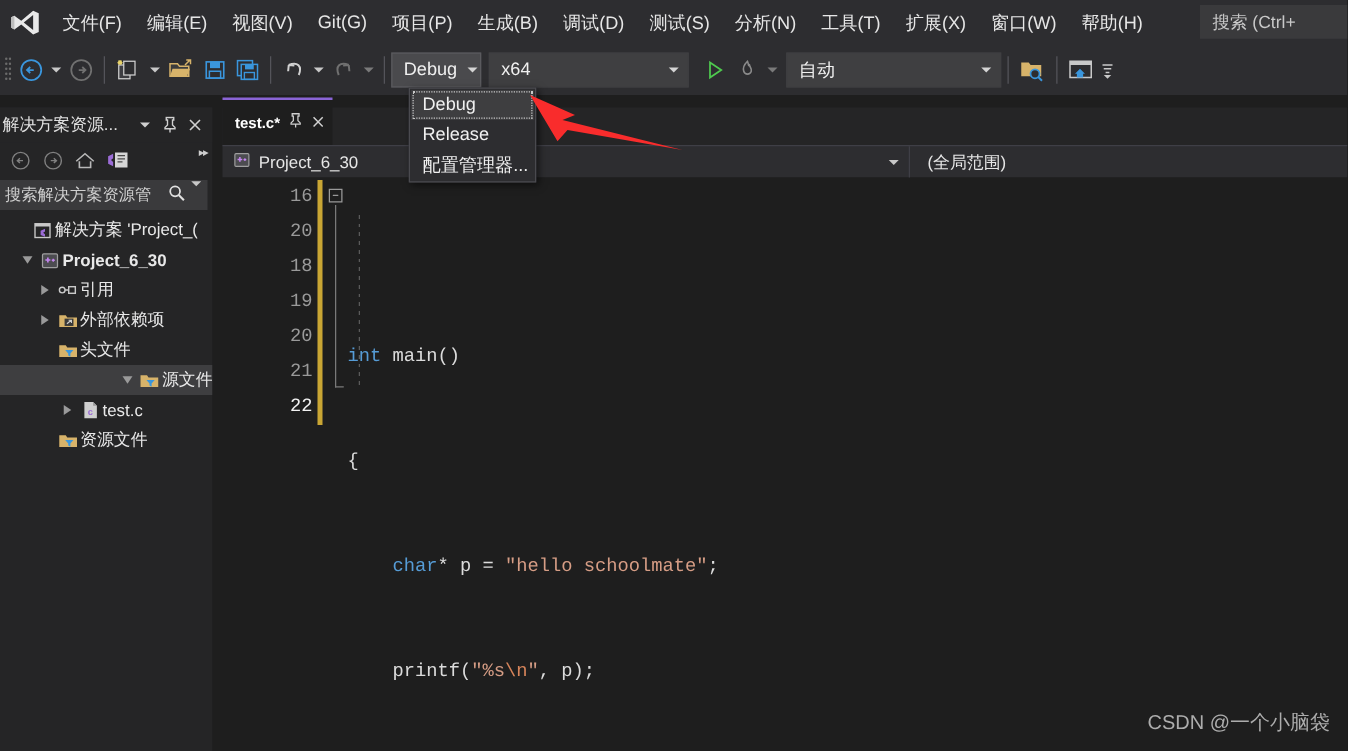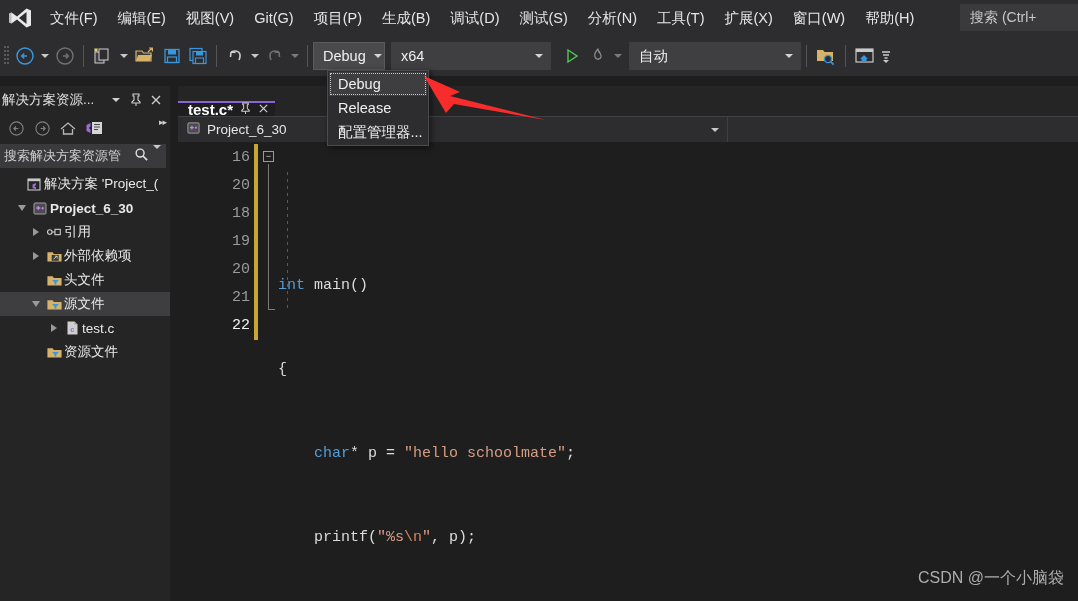--- a/index.html
+++ b/index.html
@@ -99,37 +99,37 @@
     height: 24px; margin: 2px 4px 0 0; background: #3a3a3c;
     display: flex; align-items: center; color: #cfcfcf; font-size: 13px;
     padding-left: 4px; white-space: nowrap; overflow: hidden;
   }
   .sln-search-text { flex: 1; overflow: hidden; white-space: nowrap; }
 
   .tree { margin-top: 4px; font-size: 13.5px; color: #e8e8e8; }
   .tnode {
     height: 24px; display: flex; align-items: center; white-space: nowrap; cursor: default;
   }
-  .tnode.selected { background: #3e3e40; }
+  .tnode.selected { background: #3e3e40; justify-content: flex-end; }
   .twist { width: 16px; display: flex; align-items: center; justify-content: center; flex: none; }
   .tri-r { width: 0; height: 0; border-top: 4px solid transparent; border-bottom: 4px solid transparent; border-left: 6px solid #9a9a9a; }
   .tri-d { width: 0; height: 0; border-left: 4px solid transparent; border-right: 4px solid transparent; border-top: 6px solid #9a9a9a; }
   .ticon { width: 20px; display: flex; align-items: center; justify-content: center; flex: none; }
   .tlabel { overflow: hidden; white-space: nowrap; }
   .tlabel.bold { font-weight: bold; }
 
   .splitter { position: absolute; left: 170px; top: 86px; width: 8px; height: 515px; background: #1e1e1e; }
 
   
   .editor-area { position: absolute; left: 178px; top: 86px; width: 900px; height: 515px; background: #1e1e1e; }
   .tabstrip { height: 30px; display: flex; align-items: flex-end; background: #252526; }
   .tab {
-    height: 15px; background: #1e1e1e; border-top: 2px solid #8a64d6;
+    height: 38px; background: #1e1e1e; border-top: 2px solid #8a64d6;
     display: flex; align-items: center; padding: 0 6px 0 10px; gap: 7px;
-    color: #ffffff; font-size: 15px; font-weight: bold; cursor: default; white-space: nowrap;
+    color: #ffffff; font-size: 12px; font-weight: bold; cursor: default; white-space: nowrap;
   }
   .tab-ico { color: #d0d0d0; font-size: 13px; cursor: default; font-weight: normal; }
 
   .navbar {
     height: 26px; background: #2d2d30; display: flex; align-items: center;
     border-top: 1px solid #3f3f46;
   }
   .nav-combo {
     height: 26px; display: flex; align-items: center; justify-content: space-between;
     color: #e6e6e6; font-size: 13.5px; padding: 0 8px; white-space: nowrap; cursor: default;
@@ -554,20 +554,23 @@
             <svg width="15" height="14" viewBox="0 0 16 15">
               <rect x="2" y="2" width="12" height="11" rx="1" fill="#4c4c50" stroke="#a0a0a0" stroke-width="1"></rect>
               <path d="M6.3 5 v4 M4.3 7 h4" stroke="#c586f0" stroke-width="1.3"></path>
               <path d="M10.6 6 v2.4 M9.4 7.2 h2.4" stroke="#c586f0" stroke-width="1.1"></path>
             </svg>
           </span>
           <span>Project_6_30</span>
         </span>
         <i class="caret"></i>
       </div>
+      <div class="nav-combo" style="flex:1;border-right:none;padding-left:14px;">
+        <span>(全局范围)</span>
+      </div>
     </div>
 
     <div class="code-wrap">
 
       <div class="gutter">
         <div class="ln">16</div>
         <div class="ln">20</div>
         <div class="ln">18</div>
         <div class="ln">19</div>
         <div class="ln">20</div>

